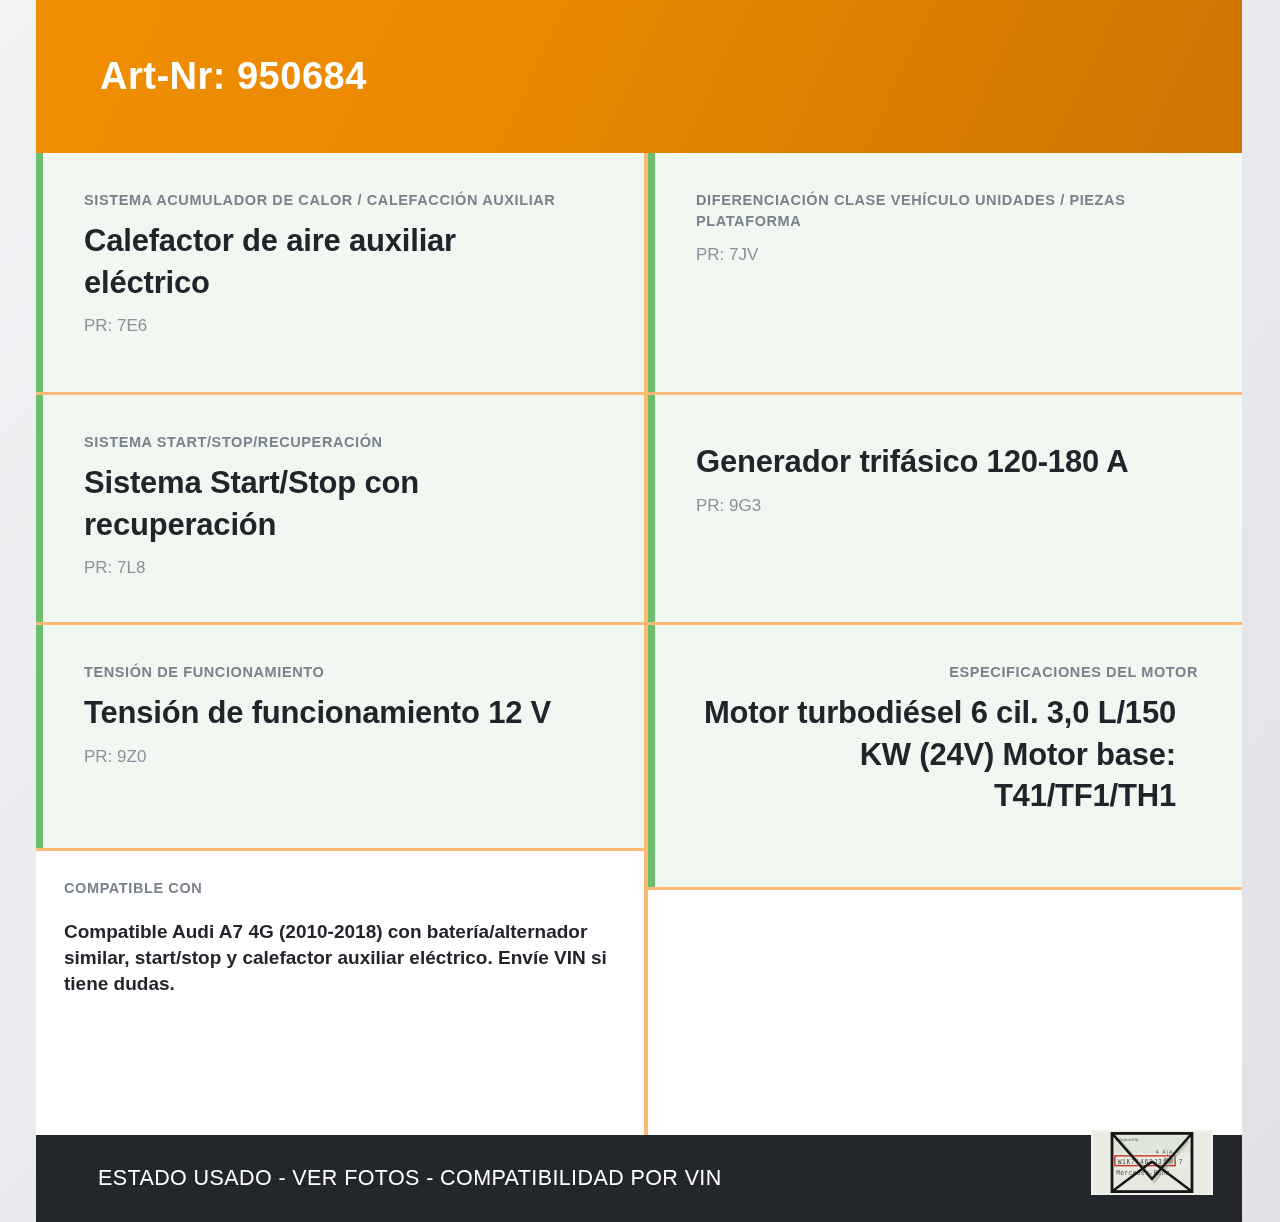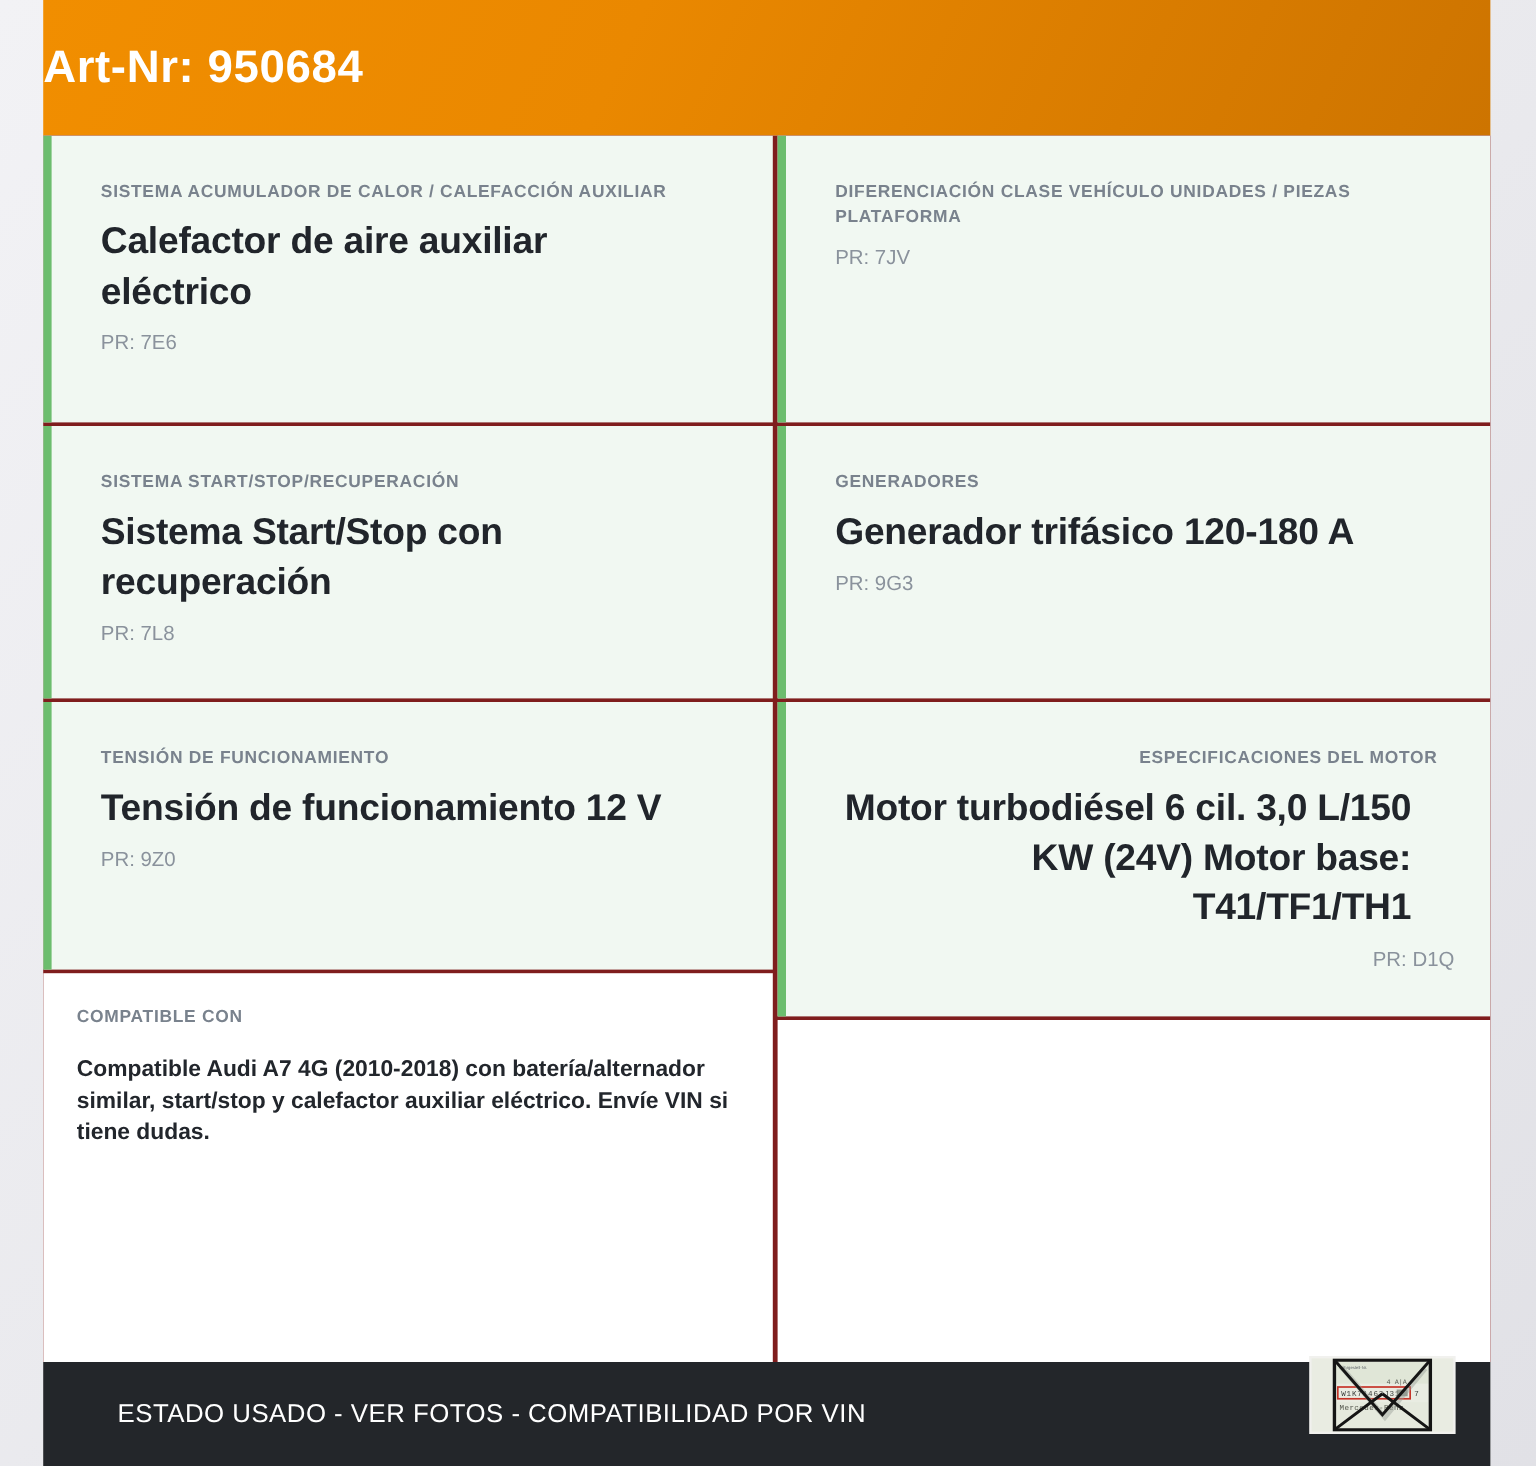--- a/index.html
+++ b/index.html
@@ -9,29 +9,30 @@
     background:linear-gradient(135deg,#f2f2f5 0%,#e9e9ed 55%,#e1e1e6 100%);
     overflow:hidden;
   }
   .sheet {
     position:absolute; left:36px; top:0;
     width:1206px; height:1222px;
     background:#ffffff;
     display:flex; flex-direction:column;
   }
   .header {
-    flex:none; height:113px;
+    flex:none; height:153px;
     background:linear-gradient(115deg,#f18e00 0%,#ea8800 40%,#d97c00 75%,#cd7400 100%);
     display:flex; align-items:center;
+    padding-left:64px;
   }
   .header-title {
     color:#ffffff; font-size:38px; font-weight:700; letter-spacing:0.5px;
   }
   .content {
-    flex:1; display:flex; gap:4px; background:#7f1d1d; overflow:hidden;
+    flex:1; display:flex; gap:4px; background:#fdba74; overflow:hidden;
   }
   .col { display:flex; flex-direction:column; gap:3px; }
   .col-left  { width:608px; flex:none; }
   .col-right { flex:1;border-radius:24px; }
   .card {
     background:#f1f8f2;
     border-left:7px solid #6cbd6e;
     padding:37px 30px 30px 41px;
   }
   .card-label, .compat-label {
@@ -109,28 +110,26 @@
         <div class="compat-text">Compatible Audi A7 4G (2010-2018) con batería/alternador similar, start/stop y calefactor auxiliar eléctrico. Envíe VIN si tiene dudas.</div>
       </div>
     </div>
 
     <div class="col col-right">
       <div class="card mh1">
         <div class="card-label">DIFERENCIACIÓN CLASE VEHÍCULO UNIDADES / PIEZAS PLATAFORMA</div>
         <div class="card-pr">PR: 7JV</div>
       </div>
       <div class="card mh2">
-        <div class="card-label">GENERADORES</div>
         <div class="card-title">Generador trifásico 120-180 A</div>
         <div class="card-pr">PR: 9G3</div>
       </div>
       <div class="card mh5">
         <div class="card-label">ESPECIFICACIONES DEL MOTOR</div>
         <div class="card-title">Motor turbodiésel 6 cil. 3,0 L/150 KW (24V) Motor base: T41/TF1/TH1</div>
-        <div class="card-pr">PR: D1Q</div>
       </div>
       <div class="filler"></div>
     </div>
 
   </div>
 
   <div class="footer">
     <div class="footer-text">ESTADO USADO - VER FOTOS - COMPATIBILIDAD POR VIN</div>
 
     <div class="doc-img">

